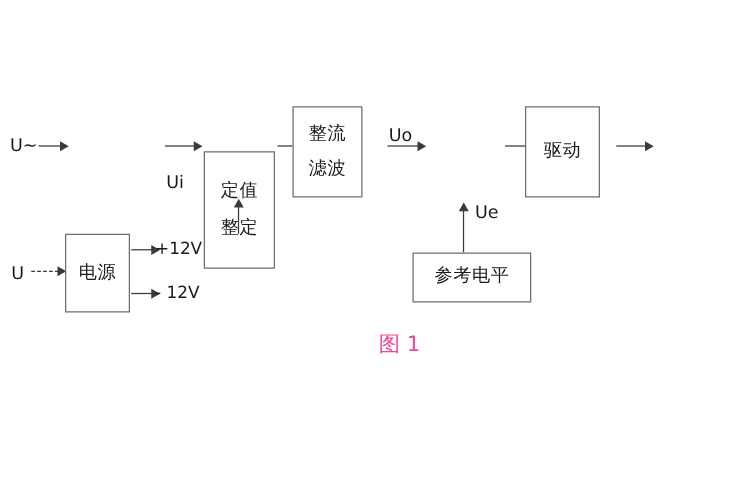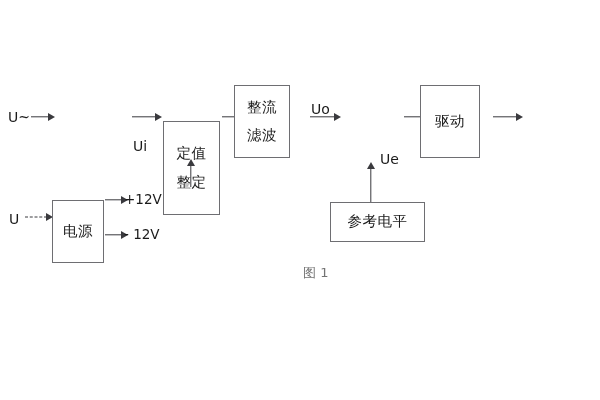--- a/index.html
+++ b/index.html
@@ -81,22 +81,22 @@
     position: absolute;
     left: 50%; top: 0;
     width: 0; height: 0;
     border-left: 4.2px solid transparent;
     border-right: 4.2px solid transparent;
     border-bottom: 7px solid #3a3a3e;
     transform: translateX(-50%);
   }
   .caption {
     position: absolute;
-    font-size: 13px;
-    color: #737373;
+    font-size: 17px;
+    color: #ec4899;
     white-space: nowrap;
   }
 </style>
 </head>
 <body>
 
 <div id="canvas">
 
   <div class="lbl" style="left:8px; top:110px;">U~</div>
 
@@ -151,21 +151,21 @@
   </div>
 
 
   <div class="lbl" style="left:9px; top:212px;">U</div>
 
   <div class="arrow-r dashed" style="left:25px; top:212px; width:28px; height:10px;">
     <div class="shaft" style="width:22px;"></div>
     <div class="head" style="left:21px;"></div>
   </div>
 
-  <div class="box single" style="left:52px; top:200px; width:52px; height:63px;">
+  <div class="box single" style="left:52px; top:187px; width:52px; height:63px;">
     <span class="ln">电源</span>
   </div>
 
   <div class="arrow-r" style="left:105px; top:195px; width:24px; height:10px;">
     <div class="shaft" style="width:17px;"></div>
     <div class="head" style="left:16px;"></div>
   </div>
   <div class="lbl sm" style="left:124px; top:193px;">+12V</div>
 
   <div class="arrow-r" style="left:105px; top:230px; width:24px; height:10px;">
@@ -177,21 +177,21 @@
 
   <div class="arrow-u" style="left:186px; top:159px; width:10px; height:28px;">
     <div class="shaft" style="height:23px;"></div>
     <div class="head"></div>
   </div>
 
   <div class="arrow-u" style="left:366px; top:162px; width:10px; height:40px;">
     <div class="shaft" style="height:34px;"></div>
     <div class="head"></div>
   </div>
-  <div class="lbl" style="left:380px; top:152px;">Ue</div>
+  <div class="lbl" style="left:380px; top:163px;">Ue</div>
 
   <div class="box single" style="left:330px; top:202px; width:95px; height:40px;align-items:center;">
     <span class="ln">参考电平</span>
   </div>
 
   <div class="caption" style="left:303px; top:264px;">图 1</div>
 
 </div>
 
 </body></html>

